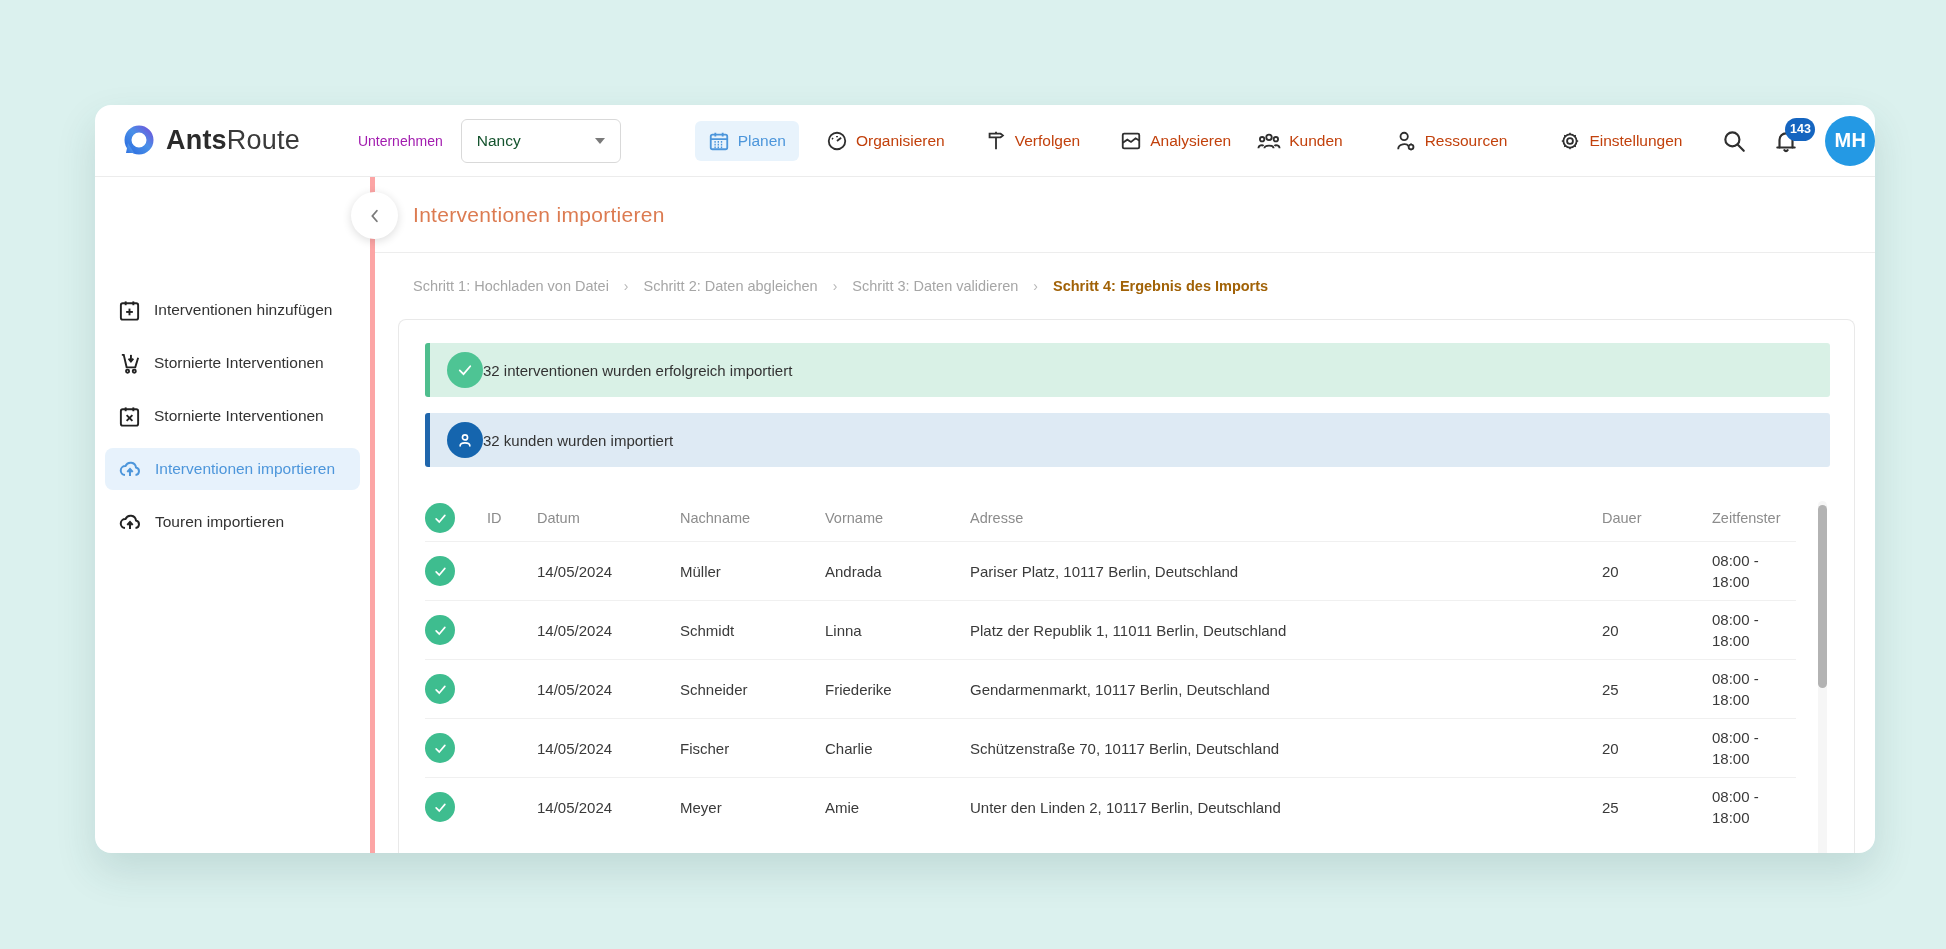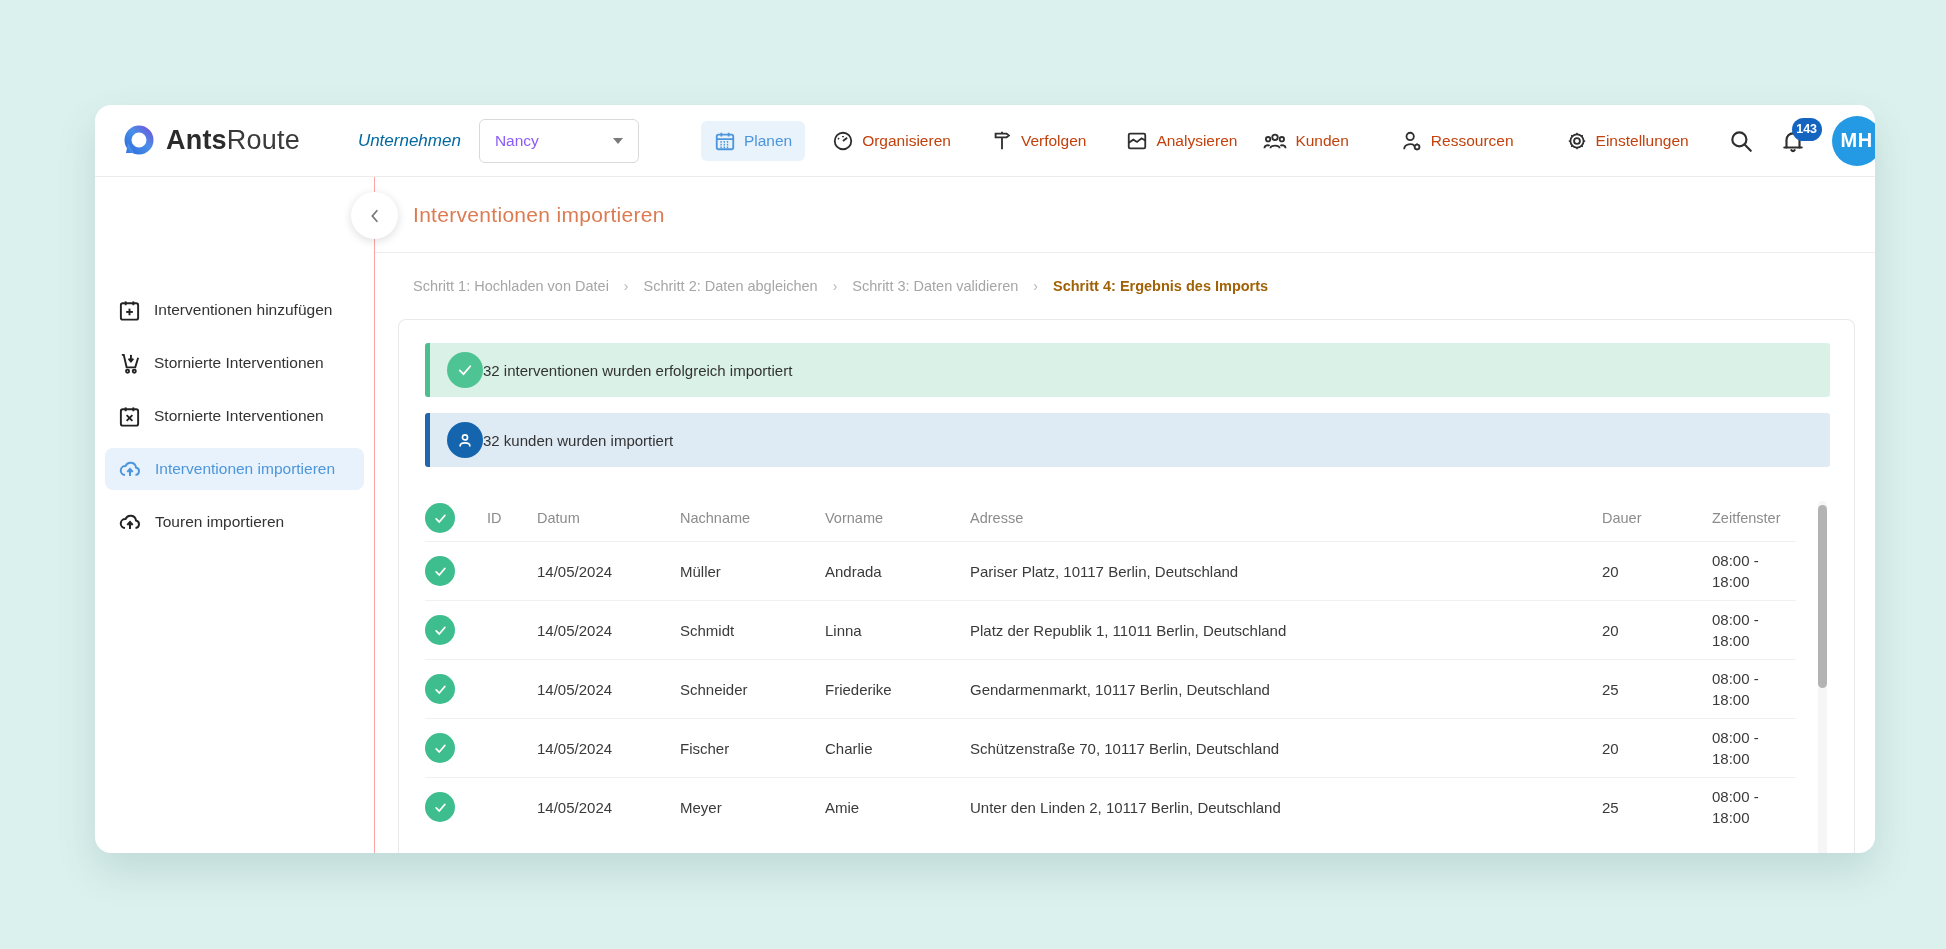--- a/index.html
+++ b/index.html
@@ -7,39 +7,39 @@
   .card{position:absolute;left:95px;top:105px;width:1780px;height:748px;background:#fff;border-radius:16px;
         box-shadow:0 18px 40px rgba(30,80,75,.14);display:flex;flex-direction:column;overflow:hidden;}
 
   
   .navbar{height:72px;flex-shrink:0;display:flex;align-items:center;padding:0 26px;border-bottom:1px solid #ECECEC;box-sizing:border-box;}
   .brand{display:flex;align-items:center;gap:9px;margin-right:58px;}
   .brand-text{font-size:27px;color:#2B2B2B;letter-spacing:.2px;white-space:nowrap;}
   .brand-text b{font-weight:800;}
   .brand-text span.light{font-weight:300;color:#3A3A3A;margin-top:32px;}
   .company{display:flex;align-items:center;gap:18px;margin-right:62px;}
-  .company-label{font-size:17px;color:#0369a1;font-style:italic;}
+  .company-label{font-size:14px;color:#a21caf;}
   .select{width:160px;height:44px;border:1px solid #D9D9D9;border-radius:6px;box-sizing:border-box;
-          display:flex;align-items:center;justify-content:space-between;padding:0 15px;color:#8b5cf6;font-size:15.5px;cursor:pointer;background:#fff;}
+          display:flex;align-items:center;justify-content:space-between;padding:0 15px;color:#14532d;font-size:15.5px;cursor:pointer;background:#fff;}
   .caret{width:0;height:0;border-left:5.5px solid transparent;border-right:5.5px solid transparent;border-top:6px solid #7A7A7A;}
-  .nav-main{display:flex;align-items:center;gap:14px;}
+  .nav-main{display:flex;align-items:center;gap:14px;margin-left:12px;}
   .nav-item{display:flex;align-items:center;gap:8px;font-size:15.5px;color:#c2410c;padding:9px 13px;border-radius:6px;cursor:pointer;white-space:nowrap;}
   .nav-item svg{stroke:#2F2F2F;}
   .nav-item.active{color:#4D96DB;background:#E8F3FC;}
   .nav-item.active svg{stroke:#4D96DB;}
   .nav-right{display:flex;align-items:center;gap:26px;margin-left:auto;}
   .icon-btn{display:flex;align-items:center;justify-content:center;cursor:pointer;position:relative;}
   .badge{position:absolute;top:-10px;right:-16px;min-width:30px;height:23px;border-radius:12px;background:#1565C0;color:#fff;
          font-size:12.5px;font-weight:700;display:flex;align-items:center;justify-content:center;padding:0 4px;box-sizing:border-box;}
   .avatar{width:50px;height:50px;border-radius:50%;background:#2499E4;color:#fff;font-weight:700;font-size:20px;
           display:flex;align-items:center;justify-content:center;cursor:pointer;letter-spacing:.5px;}
 
   
   .body{flex:1;display:flex;min-height:0;}
-  .sidebar{width:280px;flex-shrink:0;border-right:1px solid #fca5a5;box-sizing:border-box;padding:112px 10px 0;}
+  .sidebar{width:280px;flex-shrink:0;border-right:5px solid #fca5a5;box-sizing:border-box;padding:112px 10px 0;}
   .side-item{height:42px;display:flex;align-items:center;gap:13px;padding:0 13px;border-radius:8px;margin-bottom:11px;
              font-size:15.5px;color:#333;cursor:pointer;white-space:nowrap;}
   .side-item svg{stroke:#222;flex-shrink:0;}
   .side-item.active{background:#E7F2FC;color:#4D96DB;}
   .side-item.active svg{stroke:#4D96DB;}
 
   .main{flex:1;display:flex;flex-direction:column;min-width:0;position:relative;}
   .titlebar{height:76px;flex-shrink:0;border-bottom:1px solid #EDEDED;display:flex;align-items:center;padding-left:38px;position:relative;box-sizing:border-box;}
   .back-btn{position:absolute;left:-24px;top:15px;width:47px;height:47px;border-radius:50%;background:#fff;
             box-shadow:0 2px 10px rgba(0,0,0,.14);display:flex;align-items:center;justify-content:center;cursor:pointer;}

